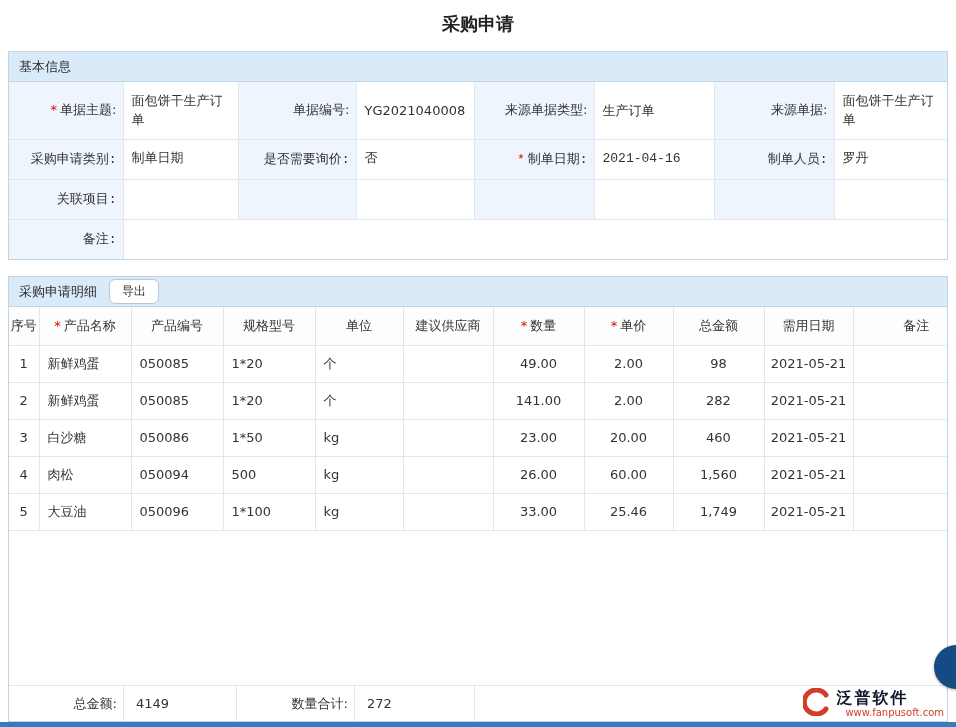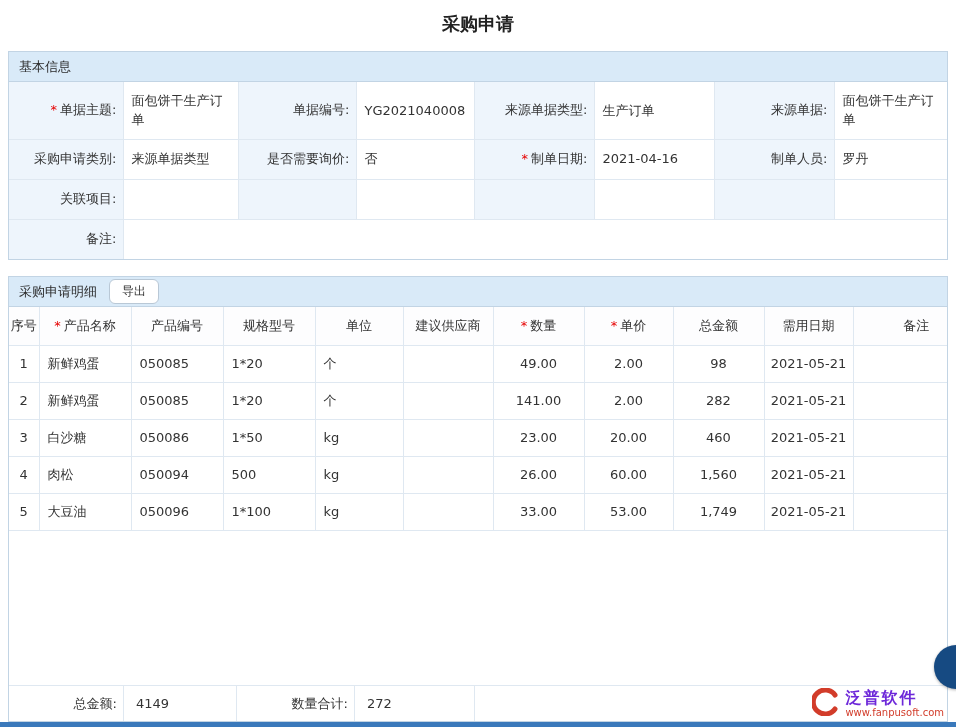--- a/index.html
+++ b/index.html
@@ -34,21 +34,21 @@
   
   .info-table{width:100%;border-collapse:collapse;table-layout:fixed;font-size:13px;}
   .info-table td{border:1px solid var(--grid);overflow:hidden;}
   .info-table tr td:first-child{border-left:none;}
   .info-table tr td:last-child{border-right:none;}
   .info-table tr:first-child td{border-top:none;}
   .info-table tr:last-child td{border-bottom:none;}
   .info-table .lbl{background:var(--label-bg);text-align:right;padding:4px 6px 4px 2px;color:#333;}
   .info-table .val{background:#fff;text-align:left;padding:4px 8px;line-height:1.5;}
   .row-tall td{height:57px;}
-  .row-std td{height:40px;}
+  .row-std td{height:40px;font-family:Liberation Mono, monospace;}
   .req{color:var(--req);margin-right:3px;}
   
   .panel-details{flex:1 1 auto;display:flex;flex-direction:column;min-height:0;}
   .export-btn{
     font-family:inherit;font-size:12px;color:#333;background:#fff;
     border:1px solid #b9c8d6;border-radius:6px;padding:3px 12px;cursor:pointer;line-height:1.4;
   }
   .detail-table{width:100%;border-collapse:collapse;table-layout:fixed;font-size:13px;}
   .detail-table th{
     height:38px;font-weight:400;color:#333;background:#fdfdfe;
@@ -71,22 +71,22 @@
   .w-a{width:114px;}.w-b{width:114px;}.w-c{width:117px;}.w-d{width:121px;}
   .sum-rest{flex:1;}
   
   .bottom-bar{flex:0 0 5px;background:var(--accent);}
   
   .brand{
     position:absolute;right:12px;bottom:8px;display:flex;align-items:center;gap:5px;
     background:transparent;z-index:5;
   }
   .brand-text{display:flex;flex-direction:column;align-items:flex-start;line-height:1.1;}
-  .brand-name{font-size:16px;font-weight:bold;color:#6d28d9;letter-spacing:2px;}
-  .brand-url{font-size:10px;color:var(--brand);}
+  .brand-name{font-size:16px;font-weight:bold;color:#0f172a;letter-spacing:2px;}
+  .brand-url{font-size:10px;color:var(--brand);margin-left:9px;}
   
   .float-btn{
     position:absolute;right:-22px;top:645px;width:44px;height:44px;border-radius:50%;
     background:var(--float);z-index:6;cursor:pointer;box-shadow:0 1px 3px rgba(0,0,0,.3);
   }
 </style>
 </head>
 <body>
 
 <div class="page-title">采购申请</div>
@@ -112,21 +112,21 @@
       <td class="val">面包饼干生产订单</td>
       <td class="lbl">单据编号:</td>
       <td class="val">YG2021040008</td>
       <td class="lbl">来源单据类型:</td>
       <td class="val">生产订单</td>
       <td class="lbl">来源单据:</td>
       <td class="val">面包饼干生产订单</td>
     </tr>
     <tr class="row-std">
       <td class="lbl">采购申请类别:</td>
-      <td class="val">来源单据类型</td>
+      <td class="val">制单日期</td>
       <td class="lbl">是否需要询价:</td>
       <td class="val">否</td>
       <td class="lbl"><span class="req">*</span><span>制单日期:</span></td>
       <td class="val">2021-04-16</td>
       <td class="lbl">制单人员:</td>
       <td class="val">罗丹</td>
     </tr>
     <tr class="row-std">
       <td class="lbl">关联项目:</td>
       <td class="val"></td>
@@ -234,21 +234,21 @@
       <td class="c-center"></td>
     </tr>
     <tr>
       <td class="c-center">5</td>
       <td class="c-left">大豆油</td>
       <td class="c-left">050096</td>
       <td class="c-left">1*100</td>
       <td class="c-left">kg</td>
       <td class="c-center"></td>
       <td class="c-center">33.00</td>
-      <td class="c-center">53.00</td>
+      <td class="c-center">25.46</td>
       <td class="c-center">1,749</td>
       <td class="c-center">2021-05-21</td>
       <td class="c-center"></td>
     </tr>
   </tbody>
     </table>
 
   <div class="panel-filler"></div>
 
   <div class="summary-row">

